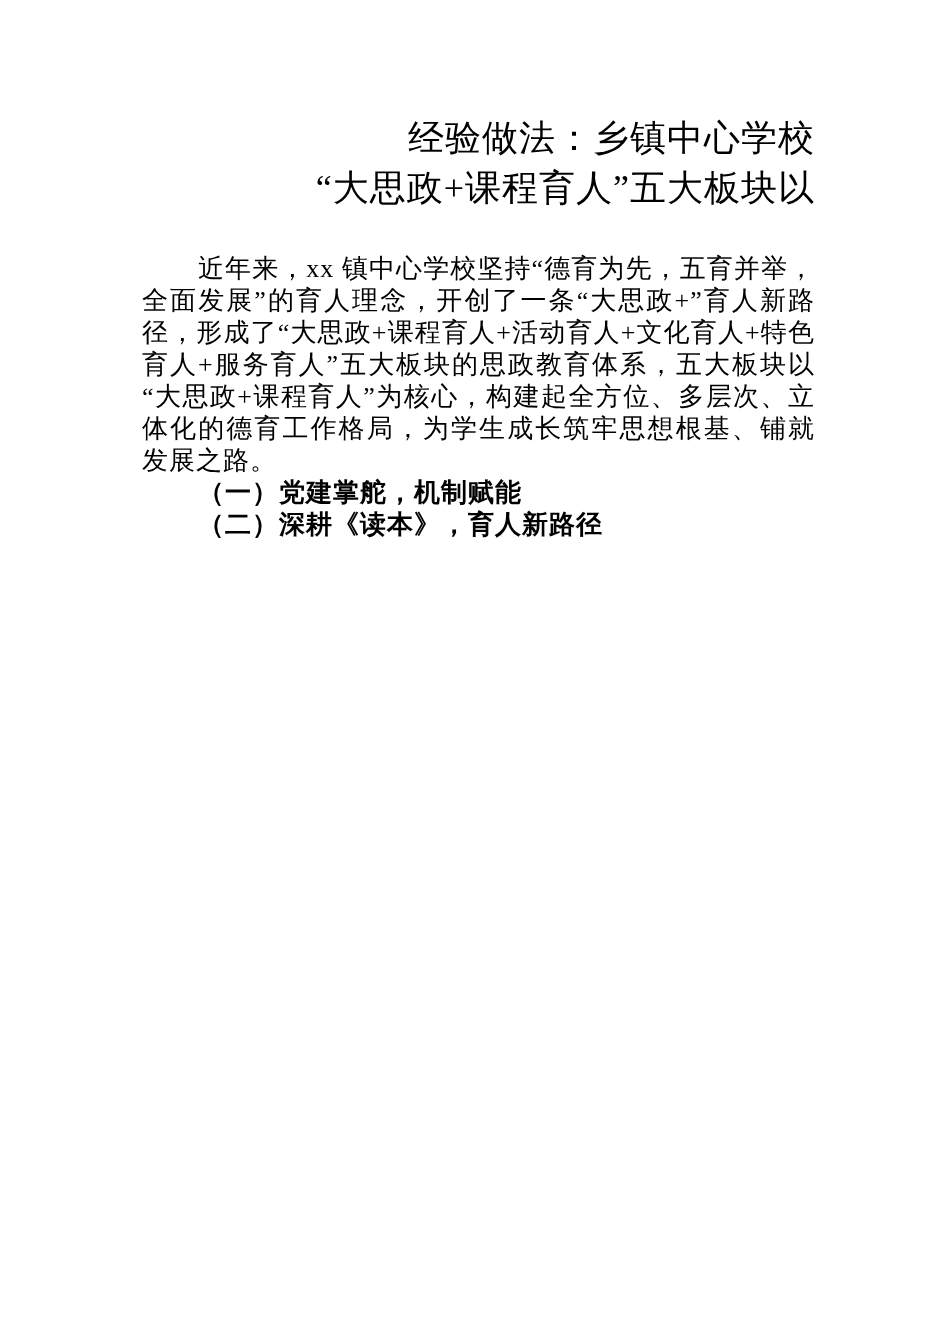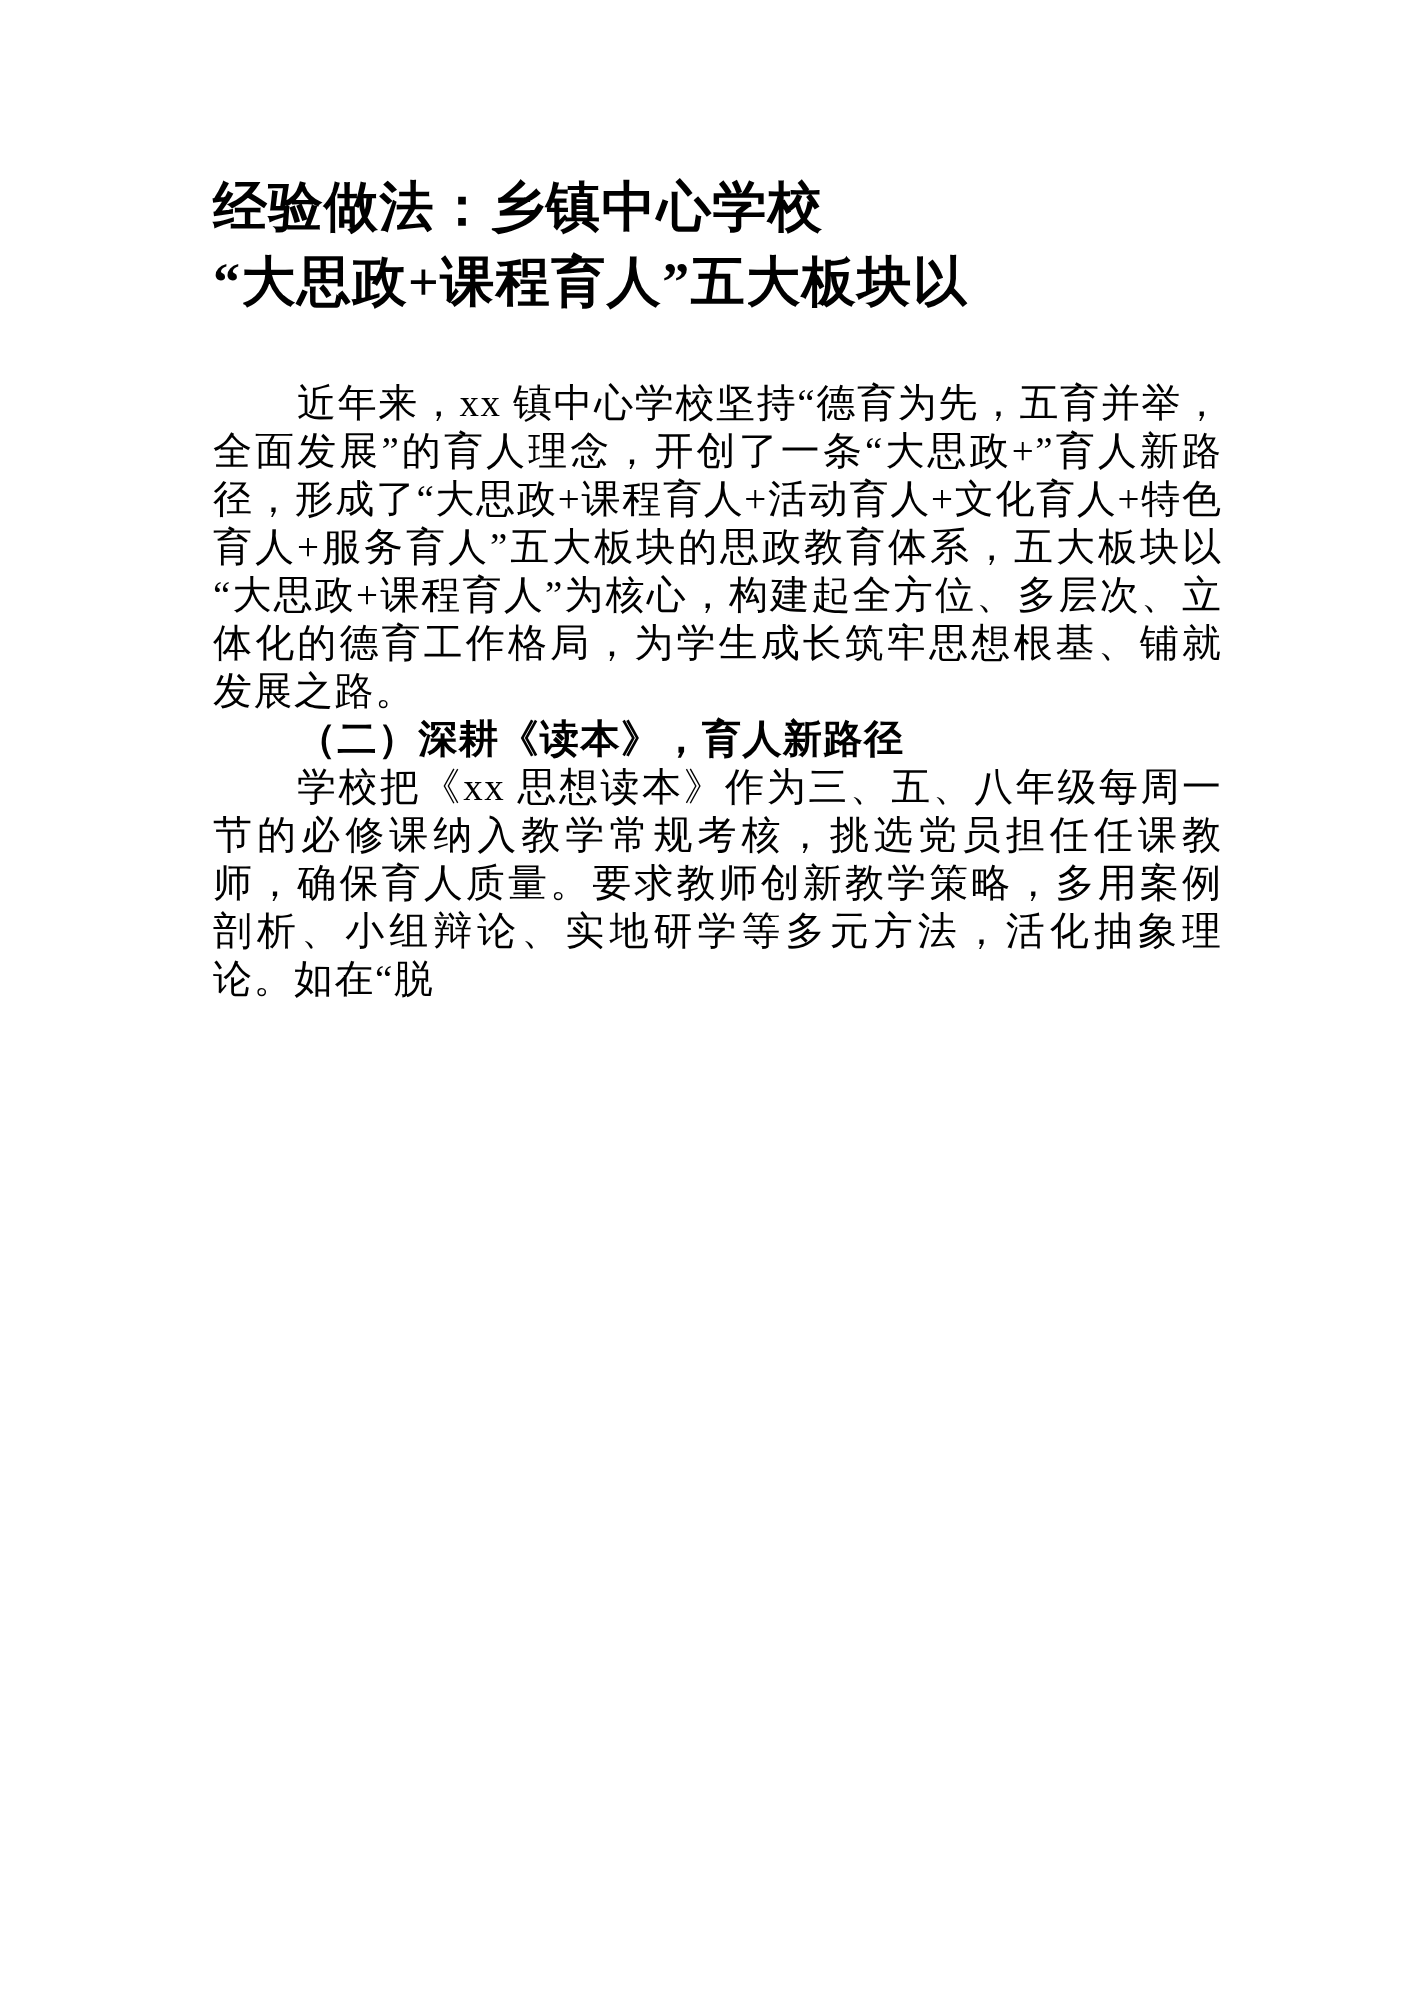--- a/index.html
+++ b/index.html
@@ -16,22 +16,22 @@
     color: #000000;
     font-family: "Liberation Serif", "DejaVu Serif", serif;
   }
   .content {
     position: absolute;
     left: 142px;
     top: 113px;
     width: 673px;
   }
   .doc-title {
-    text-align: left;
-    font-weight: 700;
+    text-align: right;
+    font-weight: 400;
     font-size: 36px;
     line-height: 50px;
     letter-spacing: 1px;
     font-family: "Liberation Serif", "DejaVu Serif", serif;
   }
   .doc-body {
     margin-top: 40px;
     font-size: 26px;
     line-height: 32px;
     letter-spacing: 1px;
@@ -60,21 +60,21 @@
 
     <div class="doc-title">
       <div>经验做法：乡镇中心学校</div>
       <div>“大思政+课程育人”五大板块以</div>
     </div>
 
     <div class="doc-body">
       <p class="body-para">近年来，xx 镇中心学校坚持“德育为先，五育并举，全面发展”的育人理念，开创了一条“大思政+”育人新路径，形成了“大思政+课程育人+活动育人+文化育人+特色育人+服务育人”五大板块的思政教育体系，五大板块以“大思政+课程育人”为核心，构建起全方位、多层次、立体化的德育工作格局，为学生成长筑牢思想根基、铺就发展之路。</p>
 
 
+      <p class="heading-kai">（一）党建掌舵，机制赋能</p>
 
 
       <p class="heading-kai">（二）深耕《读本》，育人新路径</p>
 
-      <p class="body-para">学校把《xx 思想读本》作为三、五、八年级每周一节的必修课纳入教学常规考核，挑选党员担任任课教师，确保育人质量。要求教师创新教学策略，多用案例剖析、小组辩论、实地研学等多元方法，活化抽象理论。如在“脱</p>
     </div>
 
   </div>
 </div>
 
 </body></html>

